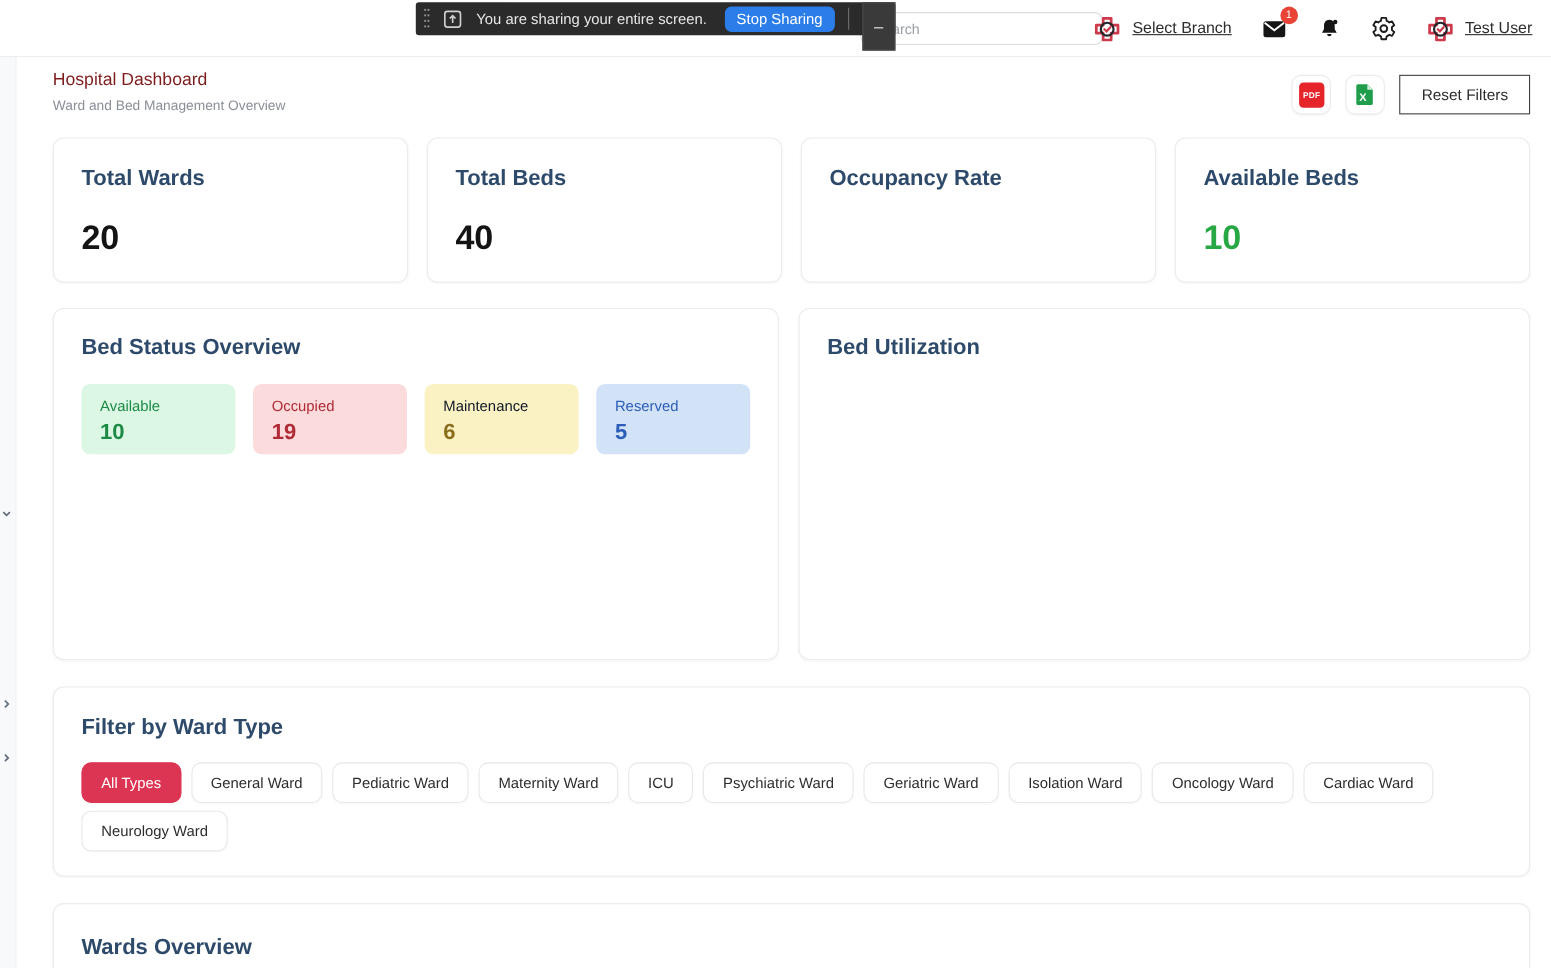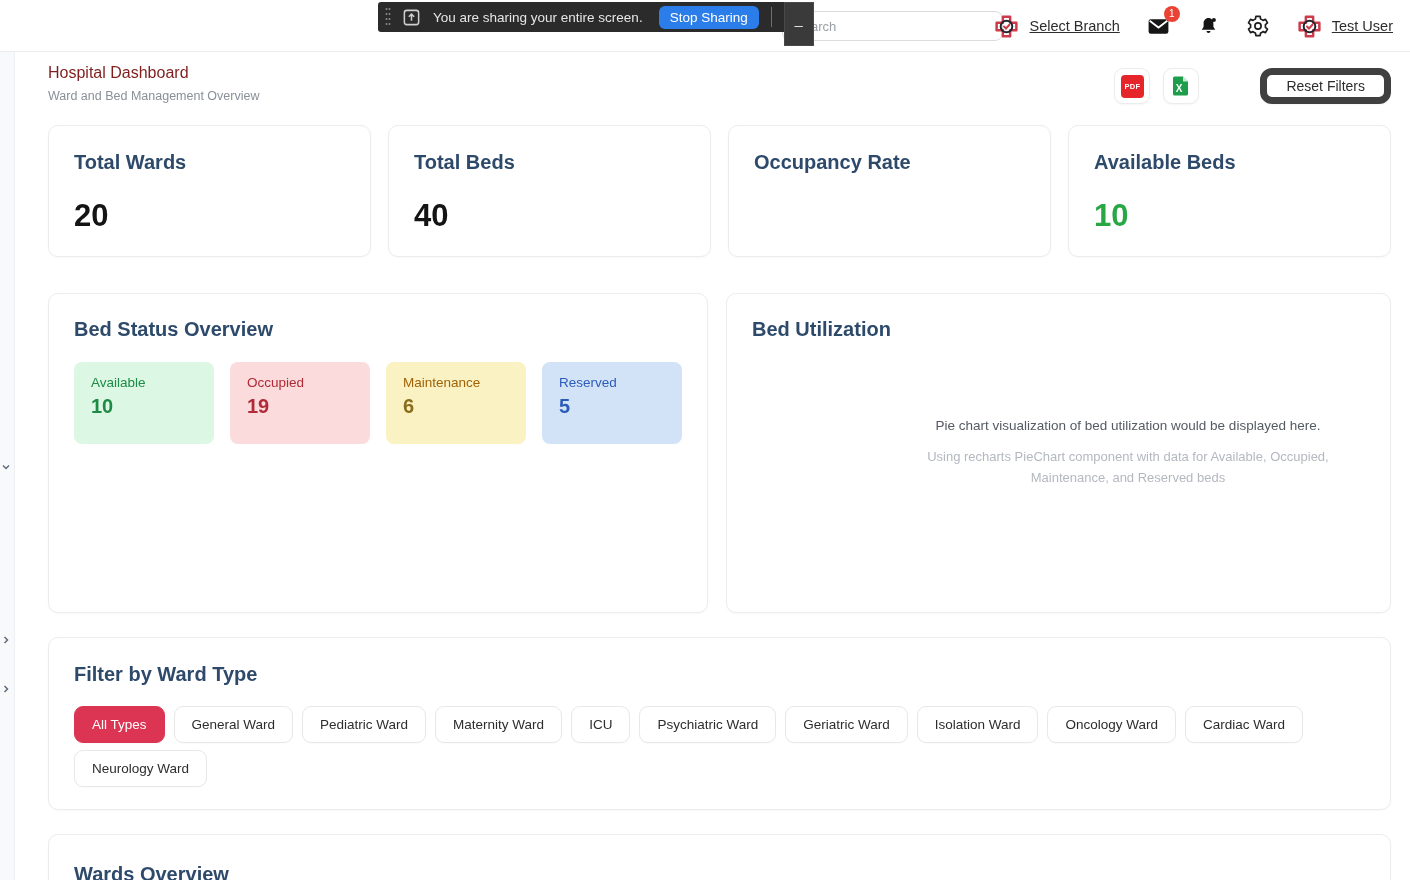--- a/index.html
+++ b/index.html
@@ -51,40 +51,40 @@
   .page-head { display:flex; justify-content:space-between; align-items:flex-start; margin-bottom:21px; }
   .page-title { font-size:16px; font-weight:normal; color:#7f1d1d; }
   .page-subtitle { font-size:12.5px; color:#8a8f98; margin-top:7px; }
   .head-actions { display:flex; gap:13px; align-items:center; margin-top:4px; }
   .sq-btn { width:36px; height:36px; background:#fff; border:1px solid #ececec; border-radius:9px;
             display:flex; align-items:center; justify-content:center; cursor:pointer;
             box-shadow:0 1px 2px rgba(0,0,0,.04); }
   .pdf-glyph { width:23px; height:23px; background:#e5252a; border-radius:4px; color:#fff;
                font-size:7.5px; font-weight:bold; display:flex; align-items:center; justify-content:center;
                letter-spacing:.2px; }
-  .reset-btn { height:36px; padding:0 19px; background:#fff; border:7px solid #404040; border-radius:12px;
+  .reset-btn { height:36px; padding:0 19px; background:#fff; border:1px solid #404040; border-radius:0;
                font-size:14px; color:#2d2d2d; font-family:inherit; cursor:pointer;
-               box-shadow:0 1px 2px rgba(0,0,0,.04);margin-left:48px; }
+               box-shadow:0 1px 2px rgba(0,0,0,.04); }
 
   .card { background:#fff; border:1px solid #ececf0; border-radius:10px;
           box-shadow:0 1px 2px rgba(0,0,0,.03); }
 
-  .stats-row { display:flex; gap:17px; margin-bottom:36px; }
+  .stats-row { display:flex; gap:17px; margin-bottom:23px; }
   .stat-card { flex:1; height:132px; padding:25px 25px; }
   .stat-label { font-size:20px; color:#2e4a6b; font-weight:600; }
   .stat-value { font-size:31px; font-weight:bold; color:#141414; margin-top:24px; }
 
   .row2 { display:flex; gap:18px; margin-bottom:24px; }
   .panel { height:320px; padding:24px 25px; }
   .panel-title { font-size:20px; color:#2e4a6b; font-weight:600; }
   .bed-panel { width:660px; }
   .util-panel { flex:1; display:flex; }
 
   .bed-chips { display:flex; gap:16px; margin-top:21px; }
-  .bed-chip { width:141px; height:82px; border-radius:8px; padding:13px 17px; }
+  .bed-chip { width:141px; height:64px; border-radius:8px; padding:13px 17px; }
   .bed-chip .lbl { font-size:13.5px; }
   .bed-chip .val { font-size:20px; font-weight:bold; margin-top:5px; }
 
   .util-body { flex:1; display:flex; flex-direction:column; align-items:center;
                justify-content:center; text-align:center; }
   .util-primary { font-size:13.5px; color:#555b63; margin-bottom:13px; }
   .util-secondary { font-size:13px; color:#b4b8bf; max-width:620px; line-height:1.65; }
 
   .filter-card { padding:25px 25px 22px; margin-bottom:24px; }
   .filter-chips { display:flex; flex-wrap:wrap; gap:7px 9px; margin-top:20px; }
@@ -227,36 +227,32 @@
       <div class="bed-chips" id="bed-chips">
           <div class="bed-chip" style="background: rgb(220, 248, 228);">
             <div class="lbl" style="color: rgb(29, 138, 70);">Available</div>
             <div class="val" style="color: rgb(29, 138, 70);">10</div>
           </div>
           <div class="bed-chip" style="background: rgb(251, 219, 219);">
             <div class="lbl" style="color: rgb(176, 42, 55);">Occupied</div>
             <div class="val" style="color: rgb(176, 42, 55);">19</div>
           </div>
           <div class="bed-chip" style="background: rgb(250, 242, 194);">
-            <div class="lbl" style="color: #a16207;">Maintenance</div>
+            <div class="lbl" style="color: #0f172a;">Maintenance</div>
             <div class="val" style="color: rgb(138, 109, 28);">6</div>
           </div>
           <div class="bed-chip" style="background: rgb(210, 227, 248);">
             <div class="lbl" style="color: rgb(43, 92, 184);">Reserved</div>
             <div class="val" style="color: rgb(43, 92, 184);">5</div>
           </div>
         </div>
     </div>
 
     <div class="card panel util-panel">
       <div class="panel-title">Bed Utilization</div>
-      <div class="util-body">
-        <div class="util-primary">Pie chart visualization of bed utilization would be displayed here.</div>
-        <div class="util-secondary">Using recharts PieChart component with data for Available, Occupied, Maintenance, and Reserved beds</div>
-      </div>
     </div>
   </div>
 
   <div class="card filter-card">
     <div class="panel-title">Filter by Ward Type</div>
     <div class="filter-chips" id="filter-chips">
         <button class="chip active">All Types</button>
         <button class="chip">General Ward</button>
         <button class="chip">Pediatric Ward</button>
         <button class="chip">Maternity Ward</button>

